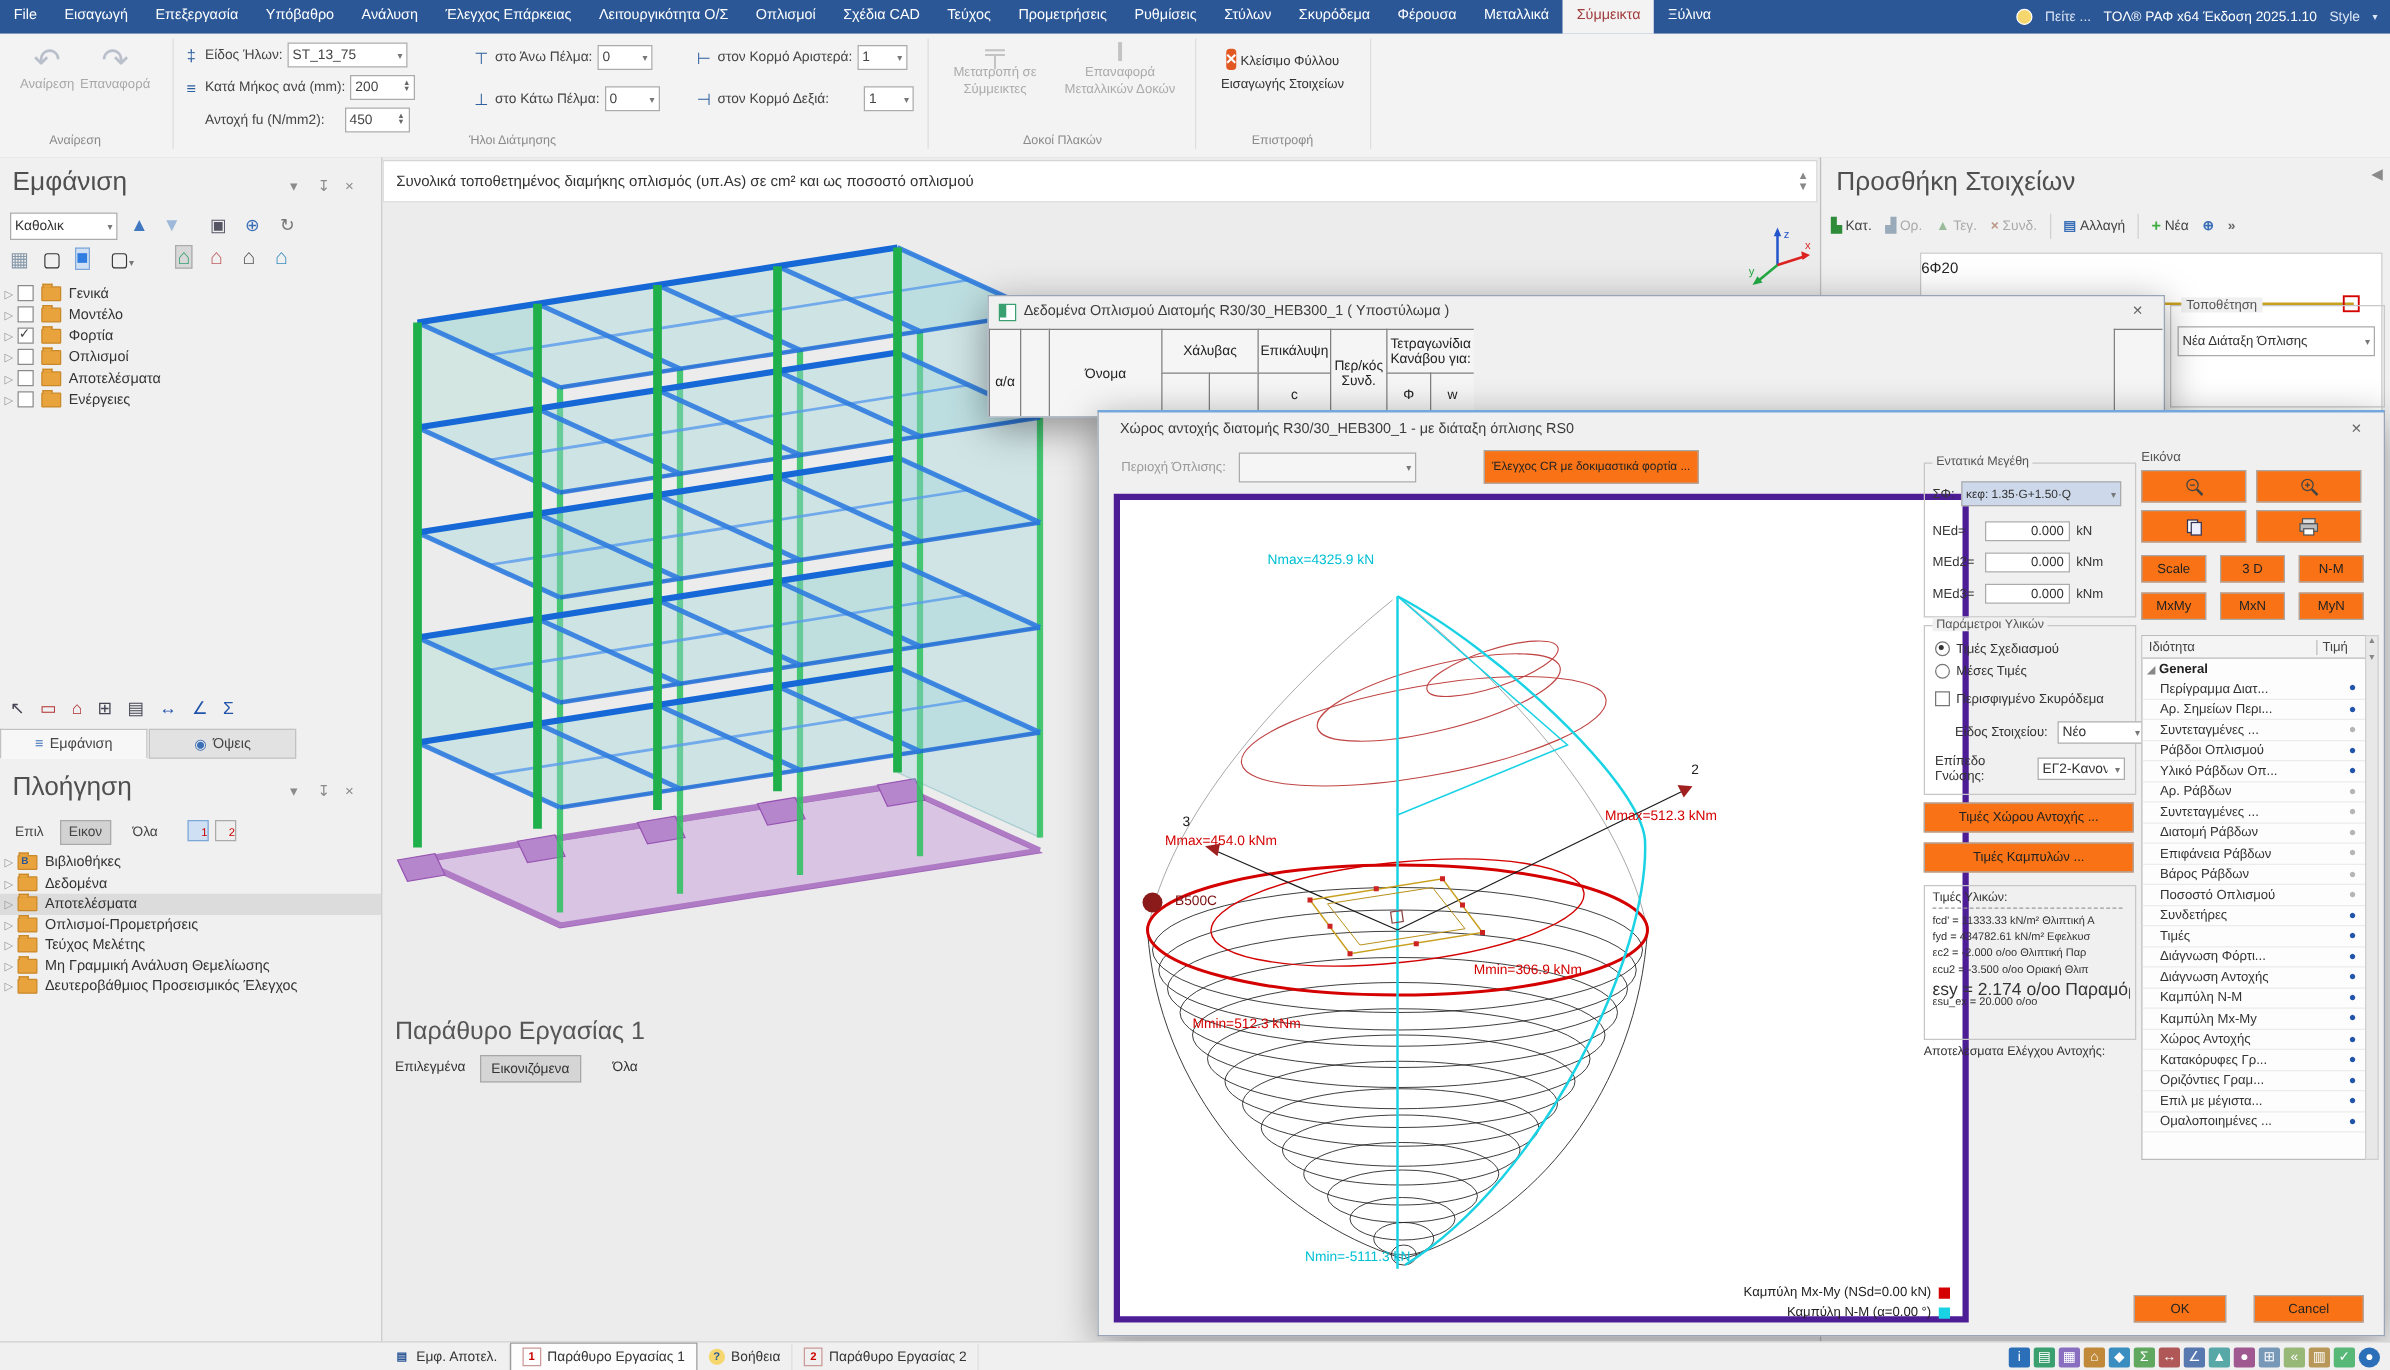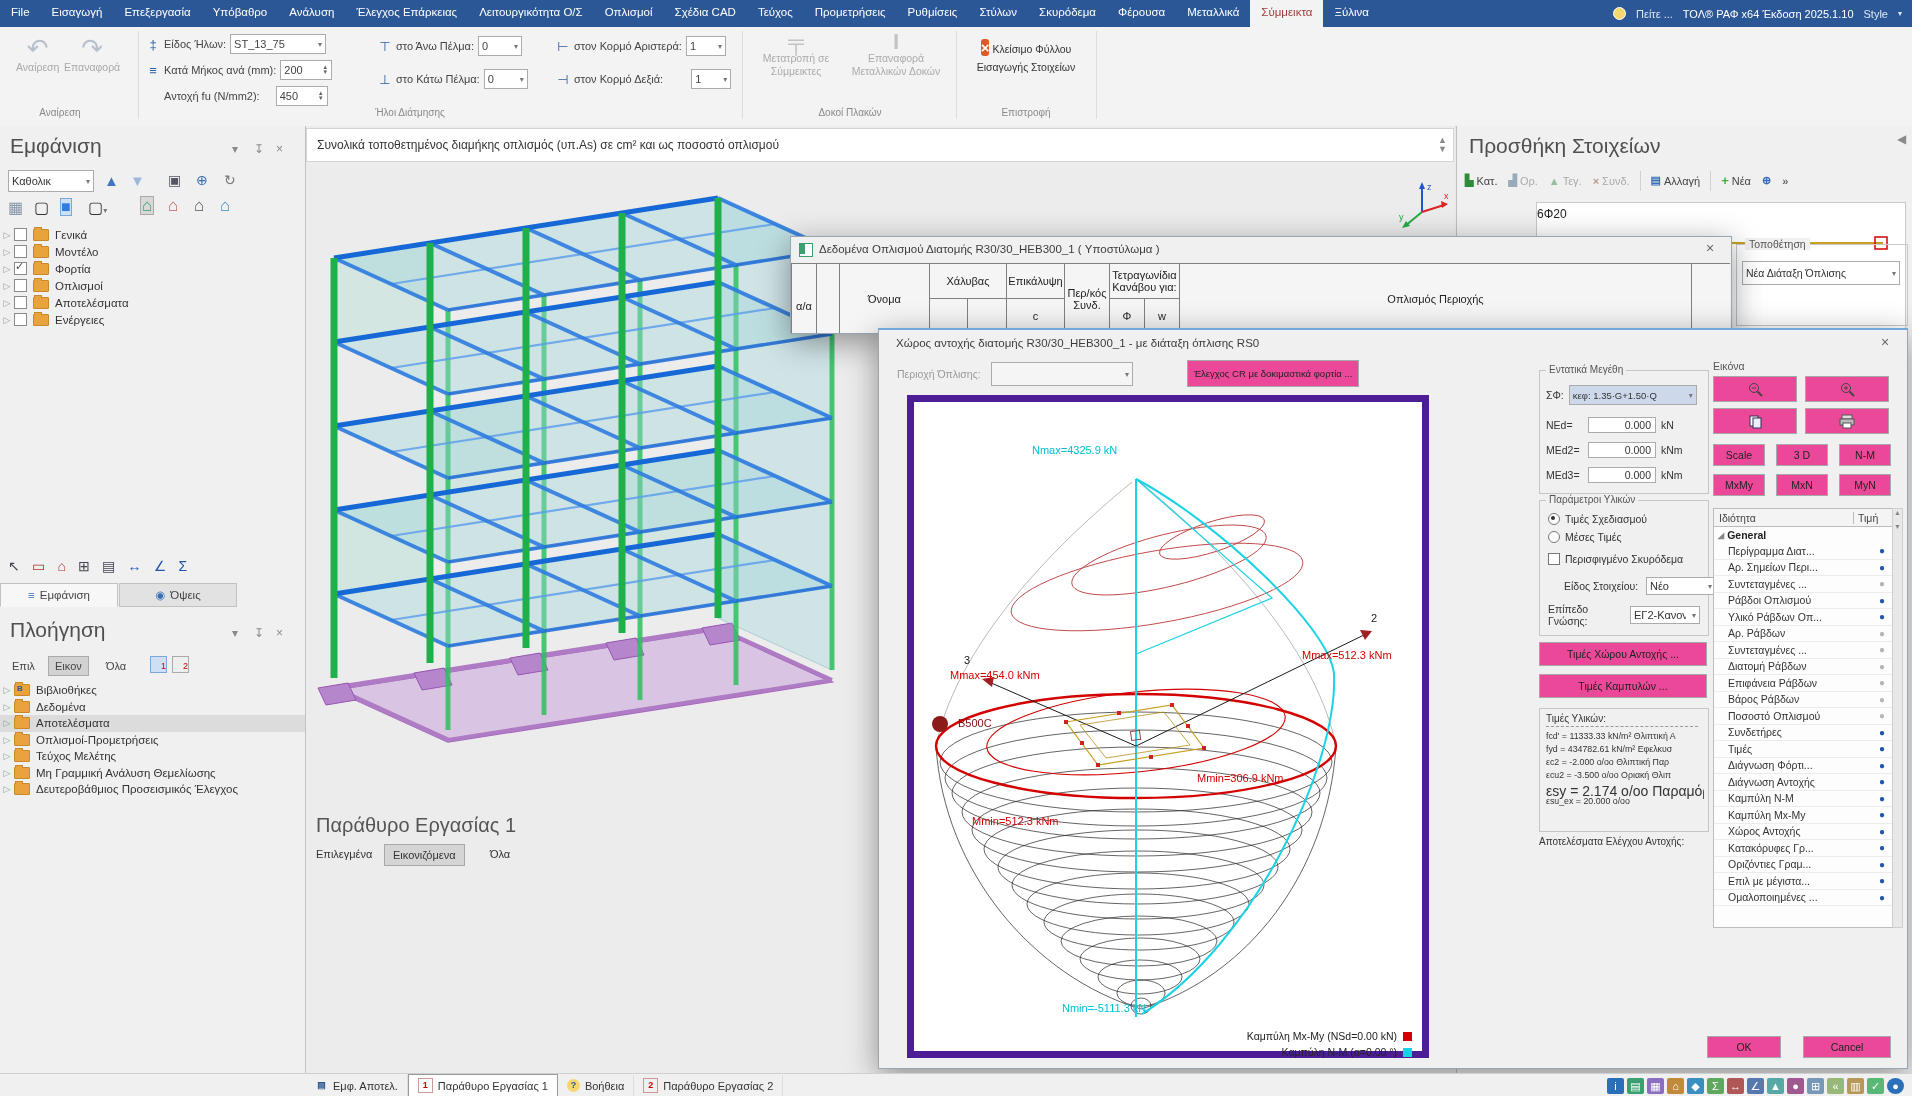--- a/index.html
+++ b/index.html
@@ -64,22 +64,22 @@
   .dtitle{position:absolute;font-size:11.5px;color:#3c3c3c;white-space:nowrap}
   .dclose{position:absolute;font-size:14px;color:#666;cursor:pointer}
   .hcell{position:absolute;border-left:1px solid #808080;border-top:1px solid #808080;box-sizing:border-box;background:#f5f5f5;font-size:11px;color:#222;display:flex;align-items:center;justify-content:center;text-align:center;line-height:12px}
   .fieldset{position:absolute;border:1px solid #c6c6c6}
   .fs-title{position:absolute;top:-7px;left:6px;background:#f0f0f0;padding:0 3px;font-size:10px;color:#555}
   .frow{position:absolute;font-size:10.5px;color:#333;display:flex;align-items:center}
   .inp{background:#fff;border:1px solid #ababab;text-align:right;padding:1px 4px;font-size:10.5px;box-sizing:border-box}
   .radio{width:10px;height:10px;border:1px solid #777;border-radius:50%;background:#fff;margin-right:5px;position:relative}
   .radio-on::before{content:"";position:absolute;left:2px;top:2px;width:4px;height:4px;border-radius:50%;background:#333}
   .ckbx{width:10px;height:10px;border:1px solid #777;background:#fff;margin-right:5px}
-  .btn{background:#ec4899;border:1px solid #a8a8a8;font-size:10.5px;color:#222;display:flex;align-items:center;justify-content:center;box-sizing:border-box;cursor:pointer}
-  .chartbox{position:absolute;left:28px;top:65px;width:522px;height:663px;background:#fff;border:7px solid #4c1d95;box-sizing:border-box}
+  .btn{background:#f97316;border:1px solid #a8a8a8;font-size:10.5px;color:#222;display:flex;align-items:center;justify-content:center;box-sizing:border-box;cursor:pointer}
+  .chartbox{position:absolute;left:12px;top:65px;width:684px;height:663px;background:#fff;border:5px solid #4c1d95;box-sizing:border-box}
   .clabel{position:absolute;font-size:11px;white-space:nowrap}
   .cyan{color:#00c0d4}.red{color:#d40000}.blk{color:#1a1a1a}
   .legrow{position:absolute;display:flex;align-items:center;gap:6px;font-size:10.5px;color:#222}
   .sw{width:9px;height:9px;display:inline-block}
   .prow{display:flex;align-items:center;height:15.5px;font-size:10.5px;color:#333;padding-left:14px;border-bottom:1px solid #ececec;position:relative}
   .plabel{flex:1;white-space:nowrap;overflow:hidden}
   .pind{width:20px;text-align:center;font-size:10px}
   .ind-on{color:#2255aa}.ind-off{color:#b5b5b5}
   
   .taskbar{left:0;top:1073px;width:1912px;height:23px;background:#f0f0f0;border-top:1px solid #cfcfcf;display:flex;align-items:center;z-index:40}
@@ -566,21 +566,20 @@
     <div class="hcell" style="left:48px;top:0;width:90px;height:70px">Όνομα</div>
     <div class="hcell" style="left:138px;top:0;width:77px;height:35px">Χάλυβας</div>
     <div class="hcell" style="left:138px;top:35px;width:38px;height:35px"></div>
     <div class="hcell" style="left:176px;top:35px;width:39px;height:35px"></div>
     <div class="hcell" style="left:215px;top:0;width:58px;height:35px">Επικάλυψη</div>
     <div class="hcell" style="left:215px;top:35px;width:58px;height:35px">c</div>
     <div class="hcell" style="left:273px;top:0;width:45px;height:70px">Περ/κός Συνδ.</div>
     <div class="hcell" style="left:318px;top:0;width:70px;height:35px">Τετραγωνίδια Κανάβου για:</div>
     <div class="hcell" style="left:318px;top:35px;width:35px;height:35px">Φ</div>
     <div class="hcell" style="left:353px;top:35px;width:35px;height:35px">w</div>
-    <div class="hcell" style="left:388px;top:0;width:512px;height:70px">Οπλισμός Περιοχής</div>
     <div class="hcell" style="left:900px;top:0;width:39px;height:70px"></div>
   </div>
 </div>
 
 <div class="abs dlg dlg2">
   <div class="dtitle" style="left:17px;top:7px">Χώρος αντοχής διατομής R30/30_HEB300_1 - με διάταξη όπλισης RS0</div>
   <span class="dclose" style="left:1002px;top:4px">×</span>
 
   <span class="abs" style="left:18px;top:38px;font-size:10.5px;color:#9a9a9a">Περιοχή Όπλισης:</span>
   <span class="abs combo" style="left:112px;top:32px;width:142px;height:24px;background:#f5f5f5;color:#aaa">

